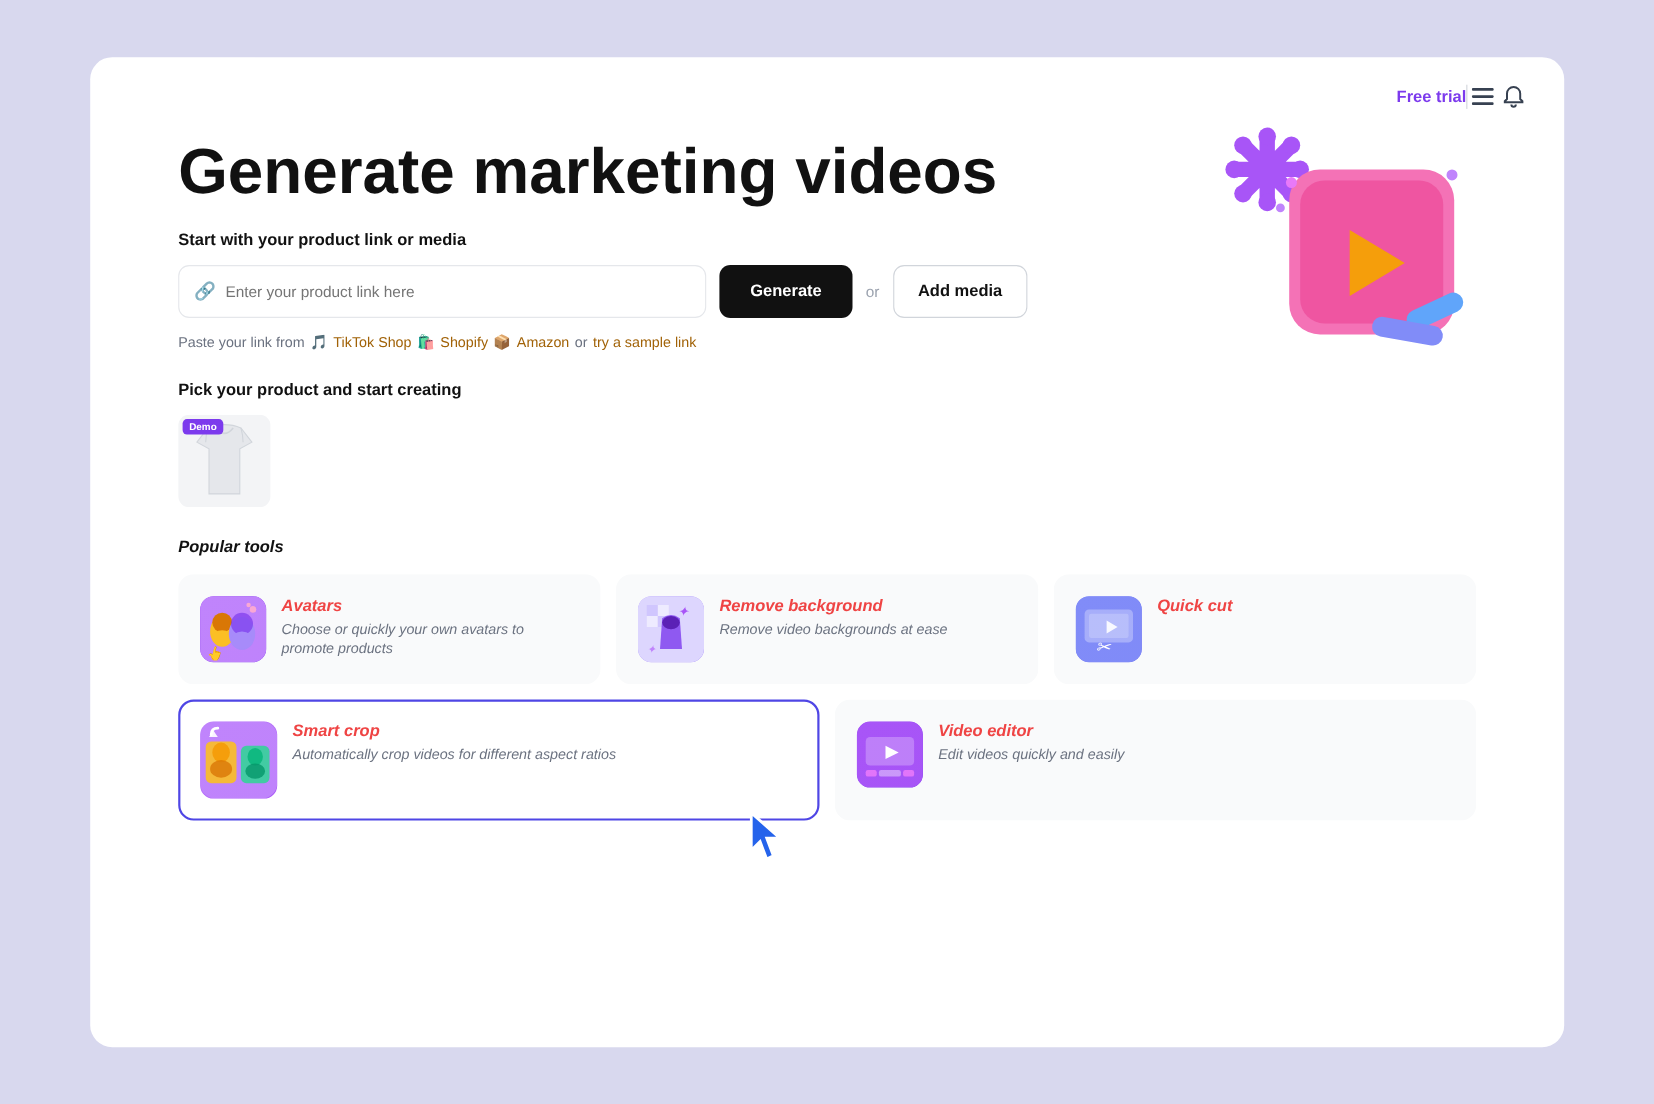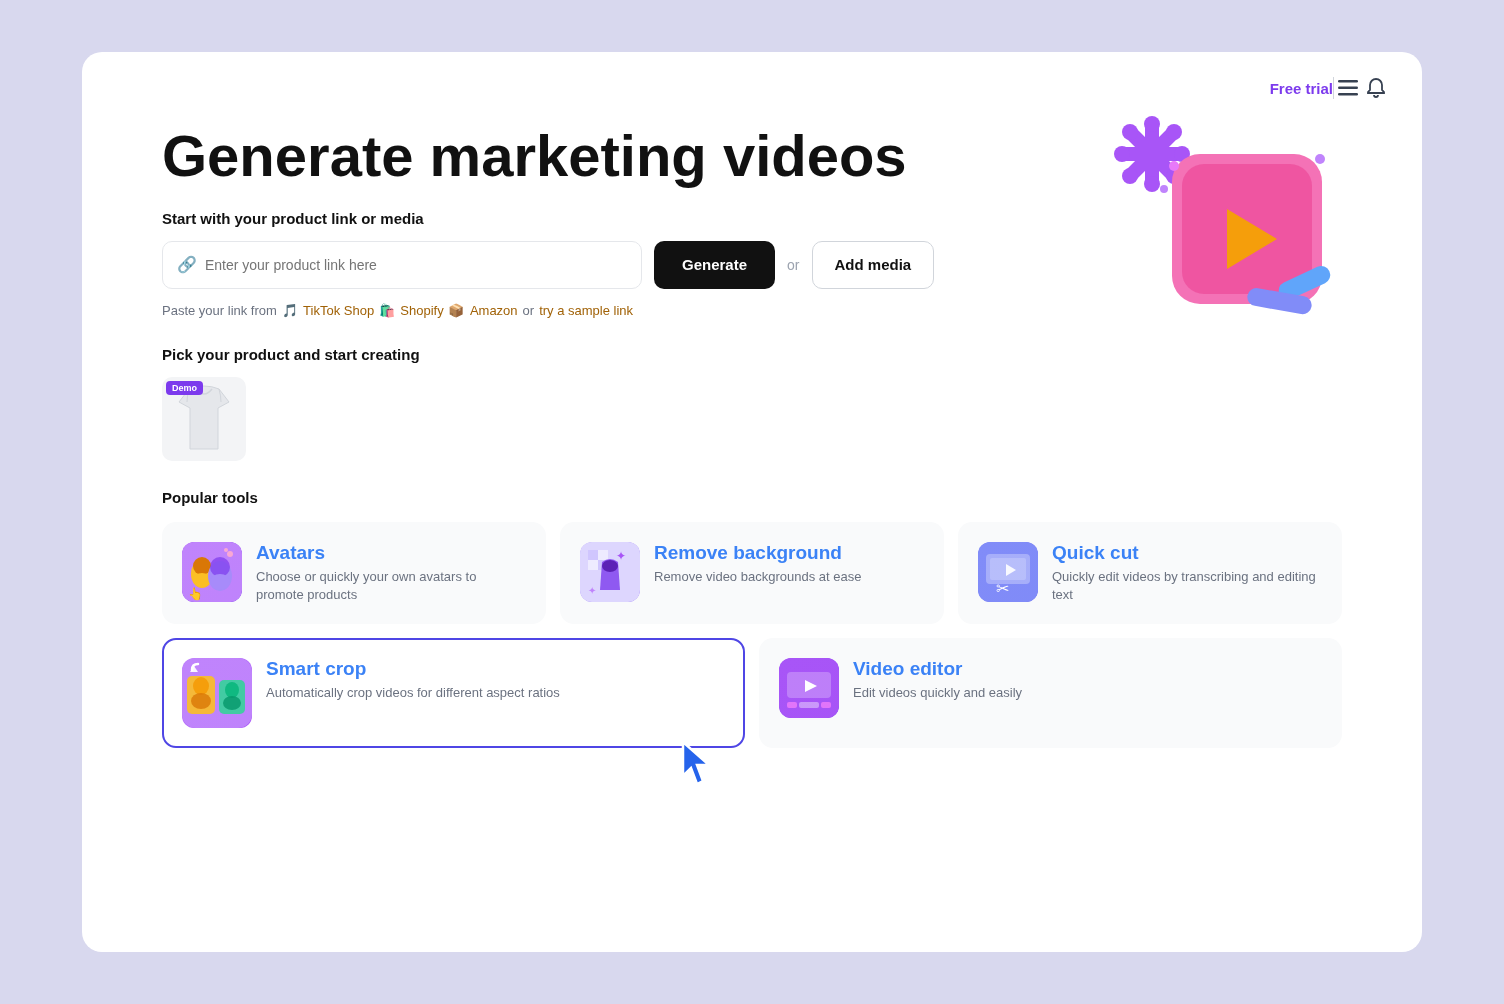--- a/index.html
+++ b/index.html
@@ -174,20 +174,21 @@
       display: flex;
       align-items: center;
       justify-content: center;
     }
     .shirt-svg {
       width: 60px;
       height: 70px;
     }
     .popular-section {
       margin-top: 10px;
+      font-style: italic;
     }
     .popular-title {
       font-size: 15px;
       font-weight: 700;
       color: #111;
       margin-bottom: 16px;
     }
     .tools-grid {
       display: grid;
       grid-template-columns: 1fr 1fr 1fr;
@@ -213,23 +214,23 @@
       width: 60px;
       height: 60px;
       border-radius: 10px;
       overflow: hidden;
       flex-shrink: 0;
       display: flex;
       align-items: center;
       justify-content: center;
     }
     .tool-text h3 {
-      font-size: 19px;
+      font-size: 15px;
       font-weight: 700;
-      color: #3b82f6;
+      color: #ef4444;
       margin-bottom: 4px;
     }
     .tool-text p {
       font-size: 13px;
       color: #6b7280;
       line-height: 1.4;
     }
     .tools-row2 {
       display: grid;
       grid-template-columns: 1fr 1fr;
@@ -471,21 +472,20 @@
               <rect x="8" y="12" width="44" height="30" rx="4" fill="#fff" opacity="0.3"></rect>
               <rect x="12" y="16" width="36" height="22" rx="2" fill="#fff" opacity="0.2"></rect>
 
               <polygon points="28,22 28,34 38,28" fill="white" opacity="0.9"></polygon>
 
               <text x="18" y="52" font-size="16" fill="white">✂</text>
             </svg>
           </div>
           <div class="tool-text">
             <h3>Quick cut</h3>
-            <p>Quickly edit videos by transcribing and editing text</p>
           </div>
         </div>
       </div>
 
       <div class="tools-row2">
 
         <div class="tool-card active" style="position:relative;">
           <div class="tool-icon-wrap smartcrop-icon-wrap" style="background: linear-gradient(135deg,#c084fc,#a855f7);">
             <svg width="70" height="70" viewBox="0 0 70 70" fill="none">
               <rect width="70" height="70" rx="14" fill="url(#sc-grad)"></rect>

